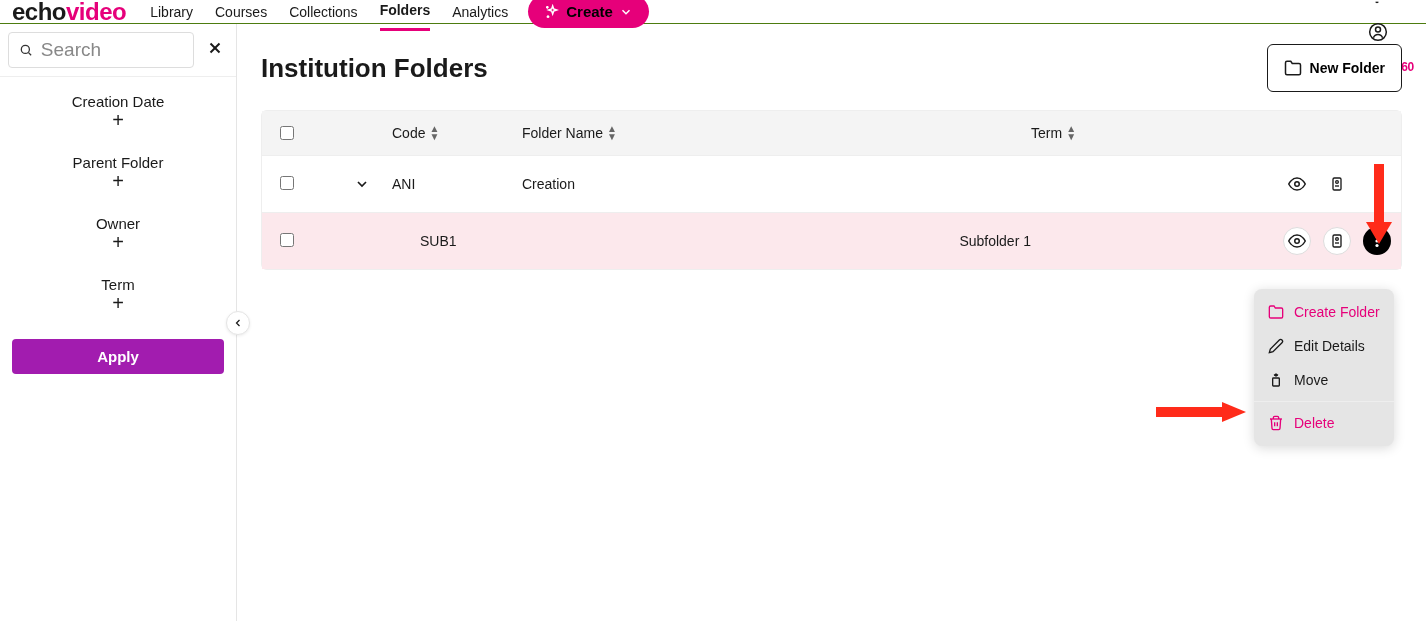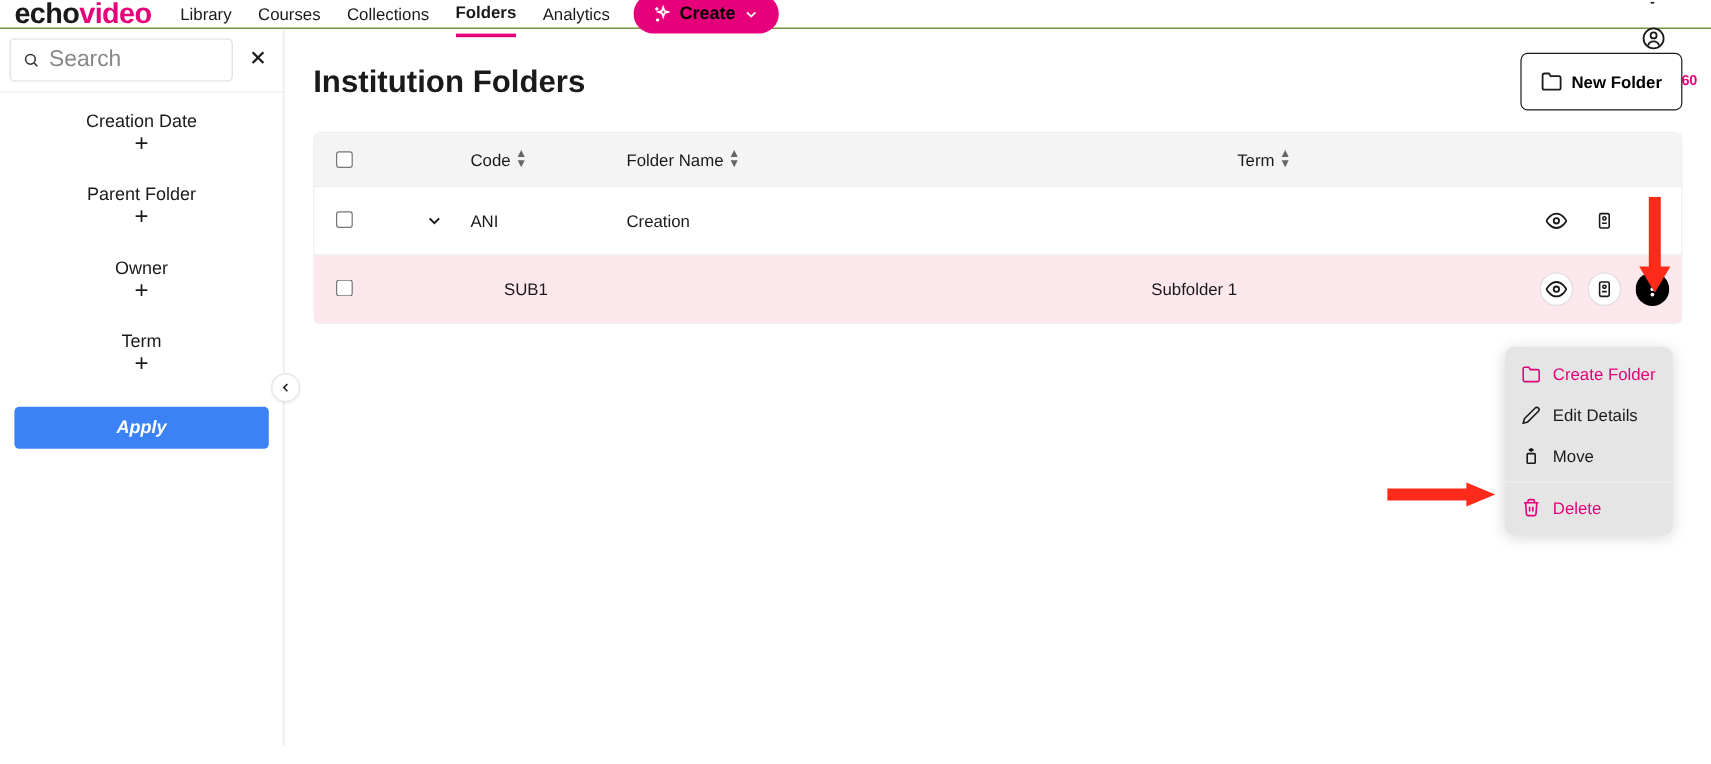--- a/index.html
+++ b/index.html
@@ -25,21 +25,21 @@
     .body { display: flex; height: calc(637px - 40px); position: relative; }
     .sidebar { width: 237px; border-right: 1px solid #e5e5e5; padding: 8px 0; }
     .search-row { display: flex; align-items: center; padding: 0 8px 8px; gap: 8px; border-bottom: 1px solid #eee; }
     .search-box { flex: 1; display: flex; align-items: center; border: 1px solid #ddd; border-radius: 4px; padding: 6px 10px; gap: 8px; }
     .search-box input { border: none; outline: none; width: 100%; font-size: 19px; color: #555; }
     .search-box input::placeholder { color: #888; }
     .close-x { cursor: pointer; font-size: 18px; padding: 4px; }
     .filters { padding: 4px 0; }
     .filter-row { display: flex; justify-content: space-between; align-items: center; padding: 12px 14px; font-size: 15px; color: #1a1a1a; cursor: pointer; flex-direction: column; }
     .plus { font-size: 20px; line-height: 1; cursor: pointer; }
-    .apply-btn { display: block; width: calc(100% - 24px); margin: 10px 12px; background: #3b82f6; color: #fff; border: none; border-radius: 4px; padding: 9px 0; font-weight: 700; font-size: 15px; cursor: pointer; font-style: italic; }
+    .apply-btn { display: block; width: calc(100% - 24px); margin: 10px 12px; background: #a21caf; color: #fff; border: none; border-radius: 4px; padding: 9px 0; font-weight: 700; font-size: 15px; cursor: pointer; }
 
     .collapse-handle { position: absolute; left: 226px; top: 50%; transform: translateY(-50%); width: 24px; height: 24px; border-radius: 50%; background: #fff; border: 1px solid #e5e5e5; display: flex; align-items: center; justify-content: center; cursor: pointer; box-shadow: 0 1px 3px rgba(0,0,0,0.08); }
 
     .main { flex: 1; padding: 20px 24px; position: relative; }
     .page-head { display: flex; align-items: center; justify-content: space-between; margin-bottom: 18px; }
     .page-title { font-size: 26px; font-weight: 700; }
     .new-folder-btn { display: inline-flex; align-items: center; gap: 8px; border: 1.5px solid #1a1a1a; background: #fff; border-radius: 6px; padding: 14px 16px; font-weight: 600; font-size: 14px; cursor: pointer; }
 
     .table { width: 100%; border: 1px solid #eee; border-radius: 6px; overflow: visible; }
     .thead { display: grid; grid-template-columns: 60px 60px 130px 1fr 200px 160px; align-items: center; background: #f4f4f4; padding: 14px 10px; font-size: 14px; color: #1a1a1a; }

